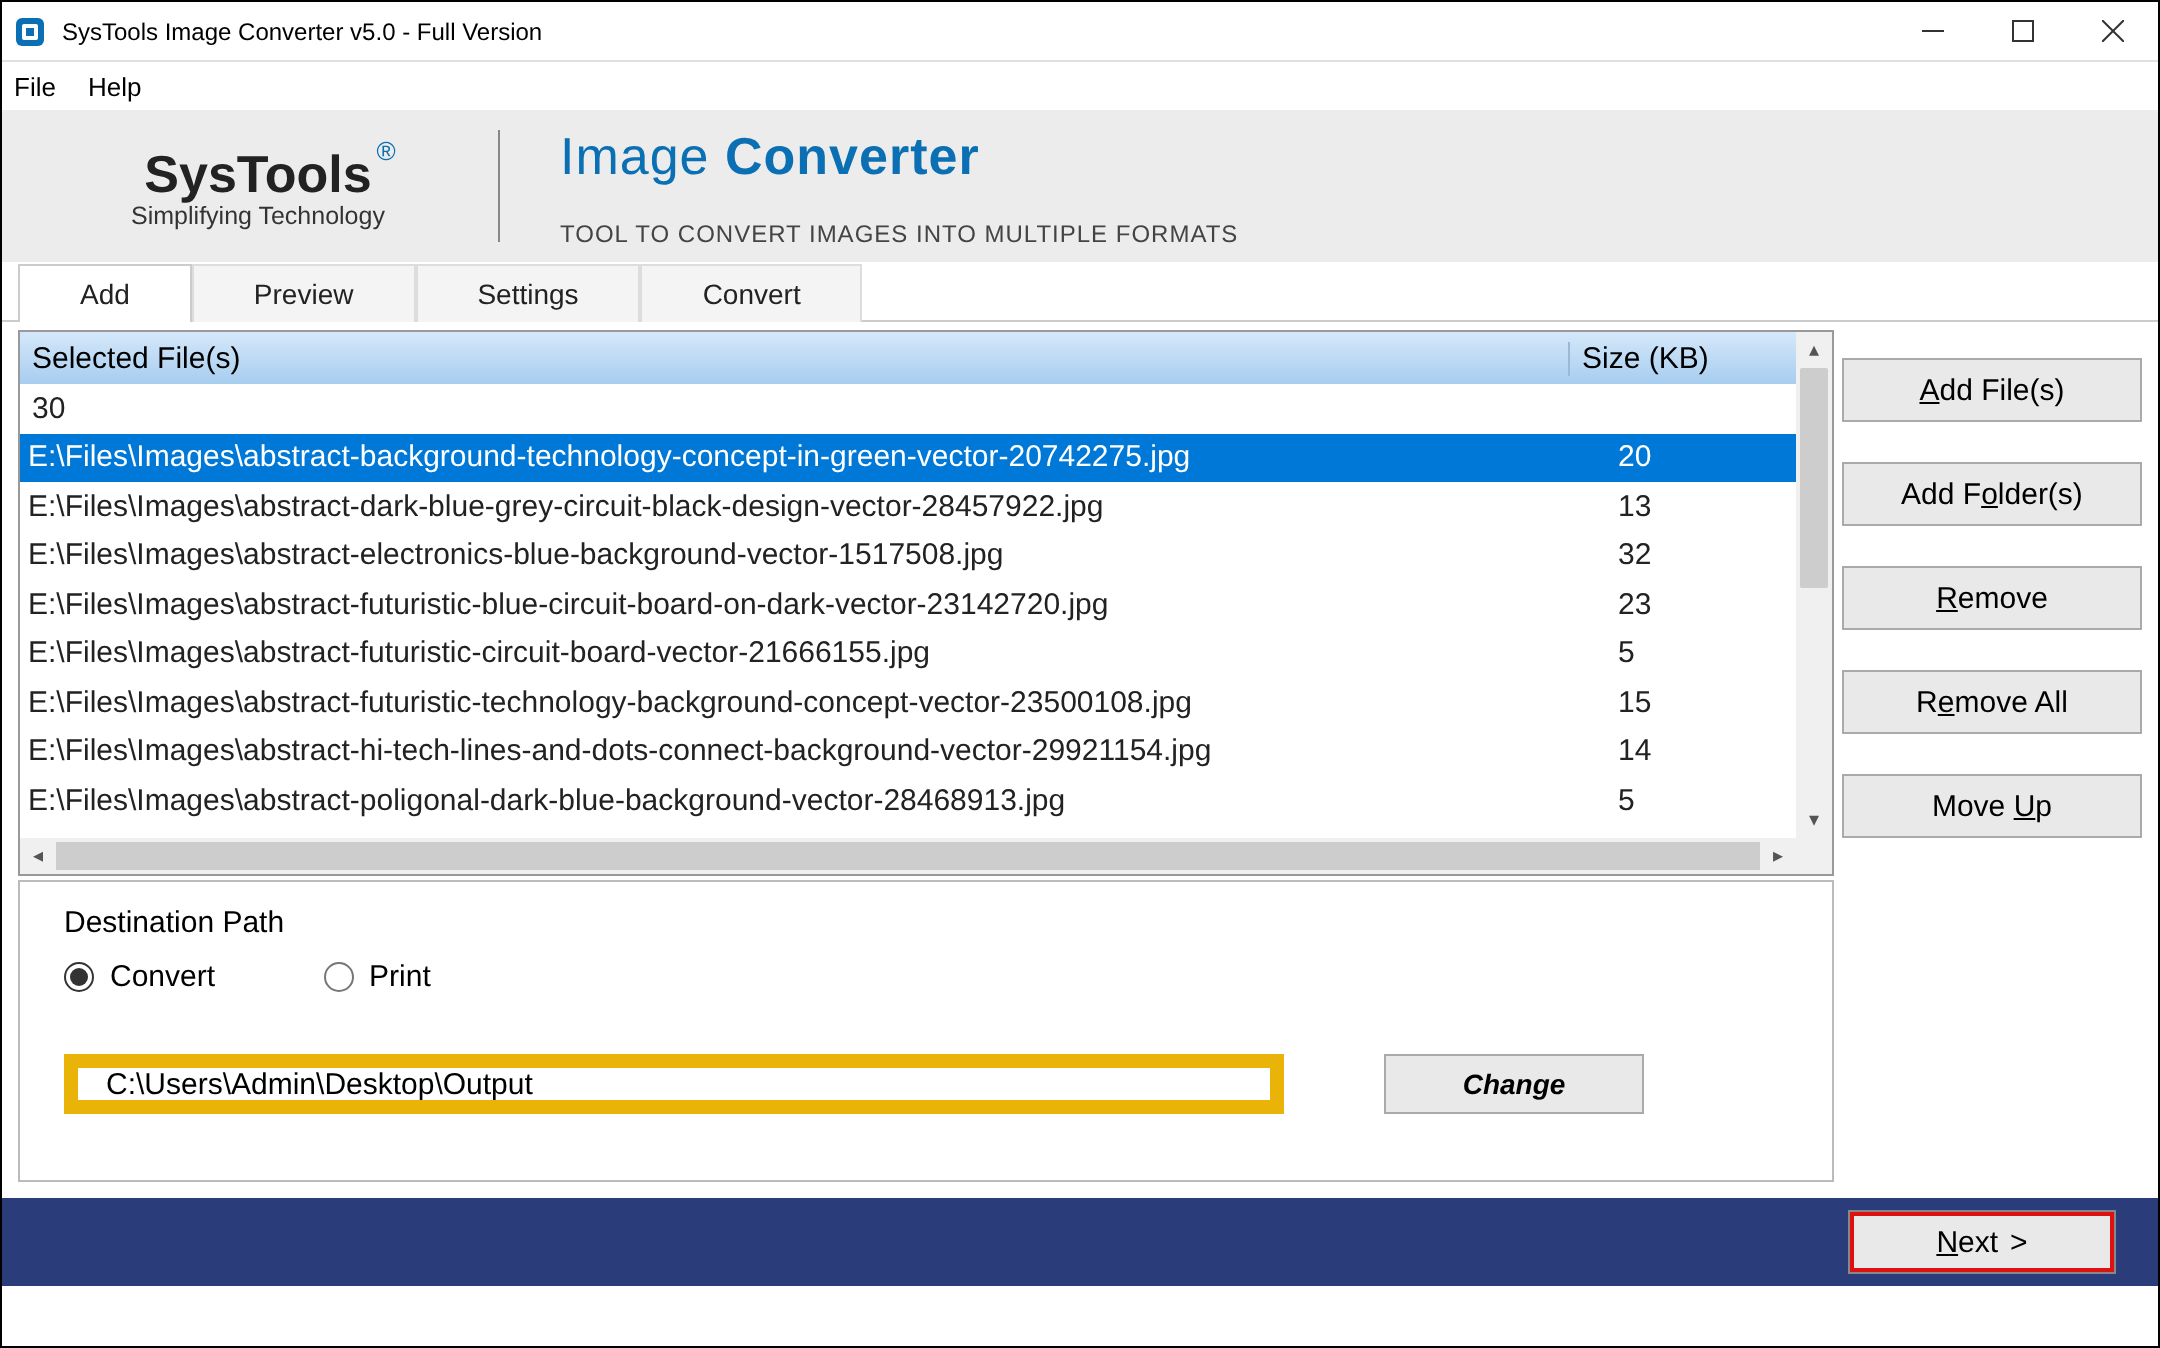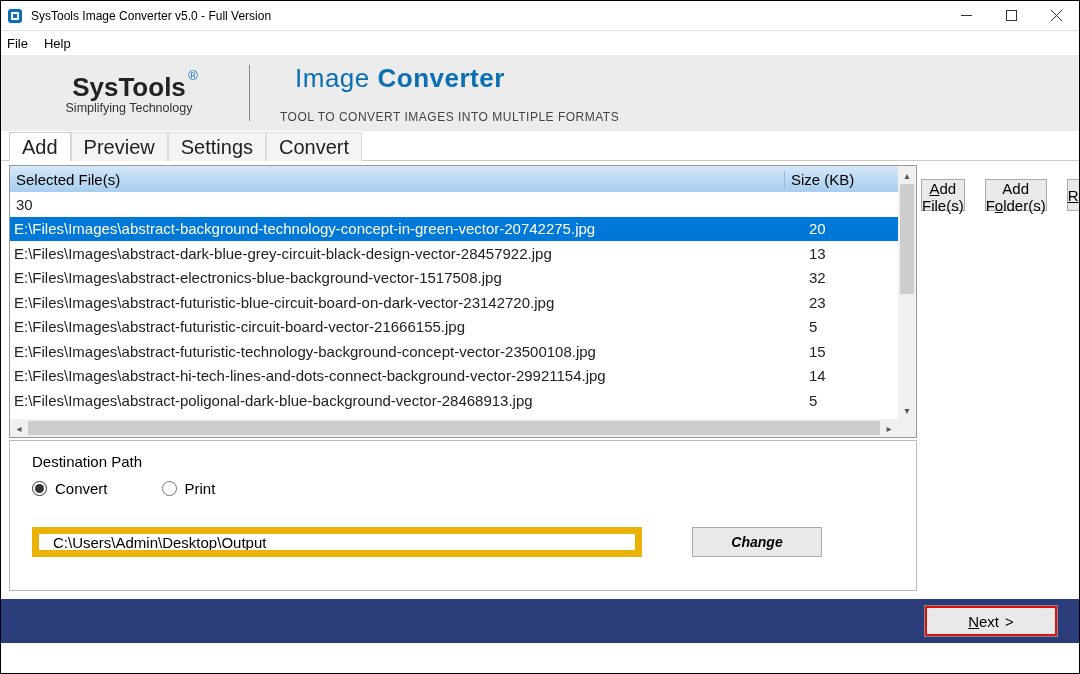--- a/index.html
+++ b/index.html
@@ -15,26 +15,26 @@
     
     .menubar { height: 24px; display: flex; align-items: center; padding-left: 6px; font-size: 13px; gap: 16px; }
     .menubar span { cursor: default; }
     
     .brandbar { height: 76px; background: #ececec; display: flex; align-items: center; padding-left: 38px; gap: 30px; }
     .brand-left { width: 180px; text-align: center; }
     .brand-left .name { font-size: 26px; font-weight: 700; color: #222; position: relative; display: inline-block; }
     .brand-left .reg { position: absolute; top: -4px; right: -12px; font-size: 13px; font-weight: 400; color: #0a6fb3; }
     .brand-left .tag { font-size: 12.5px; color: #333; margin-top: -2px; }
     .vsep { width: 1px; height: 56px; background: #888; }
-    .brand-right .prod { font-size: 26px; font-weight: 300; color: #0a6fb3; letter-spacing: 0.5px; margin-left: 15px; }
+    .brand-right .prod { font-size: 26px; font-weight: 300; color: #0a6fb3; letter-spacing: 0.5px; }
     .brand-right .prod b { font-weight: 700; }
     .brand-right .sub { font-size: 12px; color: #444; margin-top: 16px; letter-spacing: 0.5px; }
     
     .tabbar { height: 30px; display: flex; align-items: stretch; border-bottom: 1px solid #ccc; }
-    .tabbar .tab { padding: 0 12px; display: flex; align-items: center; font-size: 20px; cursor: default; border: 1px solid transparent; border-bottom: none; position: relative; top: 1px; background: #fff; color: #222; }
+    .tabbar .tab { padding: 0 30px; display: flex; align-items: center; font-size: 14px; cursor: default; border: 1px solid transparent; border-bottom: none; position: relative; top: 1px; background: #fff; color: #222; }
     .tabbar .tab.active { background: #fff; border-color: #ccc; }
     .tabbar .tab:not(.active) { background: #f4f4f4; border-color: #ddd; }
     .tabbar .tab:first-child { margin-left: 8px; }
     
     .content { height: 438px; display: flex; padding: 4px 8px 8px 8px; gap: 4px; }
     .left { flex: 1; display: flex; flex-direction: column; }
     
     .tablewrap { height: 273px; border: 1px solid #999; position: relative; overflow: hidden; }
     .table-head { height: 26px; display: flex; align-items: center; background: linear-gradient(#d5e8fa, #a7cdef); font-size: 15px; }
     .table-head .col1 { flex: 1; padding-left: 6px; border-right: 1px solid #9cb8d6; }
@@ -54,21 +54,21 @@
     .hscroll-corner { position: absolute; right: 0; bottom: 0; width: 18px; height: 18px; background: #f0f0f0;}
     
     .destpath { border: 1px solid #bbb; margin-top: 2px; padding: 12px 22px 30px 22px; position: relative; flex: 1; }
     .radios { display: flex; gap: 54px; margin-top: 10px; }
     .radios label { display: flex; align-items: center; gap: 8px; font-size: 15px; cursor: default; }
     .radios input { width: 15px; height: 15px; accent-color: #333; }
     .pathrow { display: flex; gap: 50px; margin-top: 30px; align-items: center; }
     .pathrow input[type=text] { flex: 1; max-width: 610px; height: 30px; padding: 0 14px; font-size: 15px; border: 7px solid #eab308; }
     .pathrow button { height: 30px; width: 130px; font-size: 14px; font-style: italic; font-weight: 700; background: #e9e9e9; border: 1px solid #aaa; cursor: default; }
     
-    .right { width: 150px; display: flex; flex-direction: row; padding-top: 14px; gap: 20px; }
+    .right { width: 150px; display: flex; flex-direction: column; padding-top: 14px; gap: 20px; }
     .right button { height: 32px; font-size: 15px; background: #e9e9e9; border: 1px solid #aaa; cursor: default; }
     .right button u { text-decoration: underline; }
     
     .footer { height: 44px; background: #2a3d7a; display: flex; align-items: center; justify-content: flex-end; padding-right: 22px; }
     .nextbtn { height: 30px; width: 132px; border: 2px solid #d11; outline: 1px solid #888; background: #e9e9e9; font-size: 15px; display: flex; align-items: center; justify-content: center; gap: 6px; cursor: default; }
     .nextbtn u { text-decoration: underline; }
   </style>
 </head>
 <body>
 

